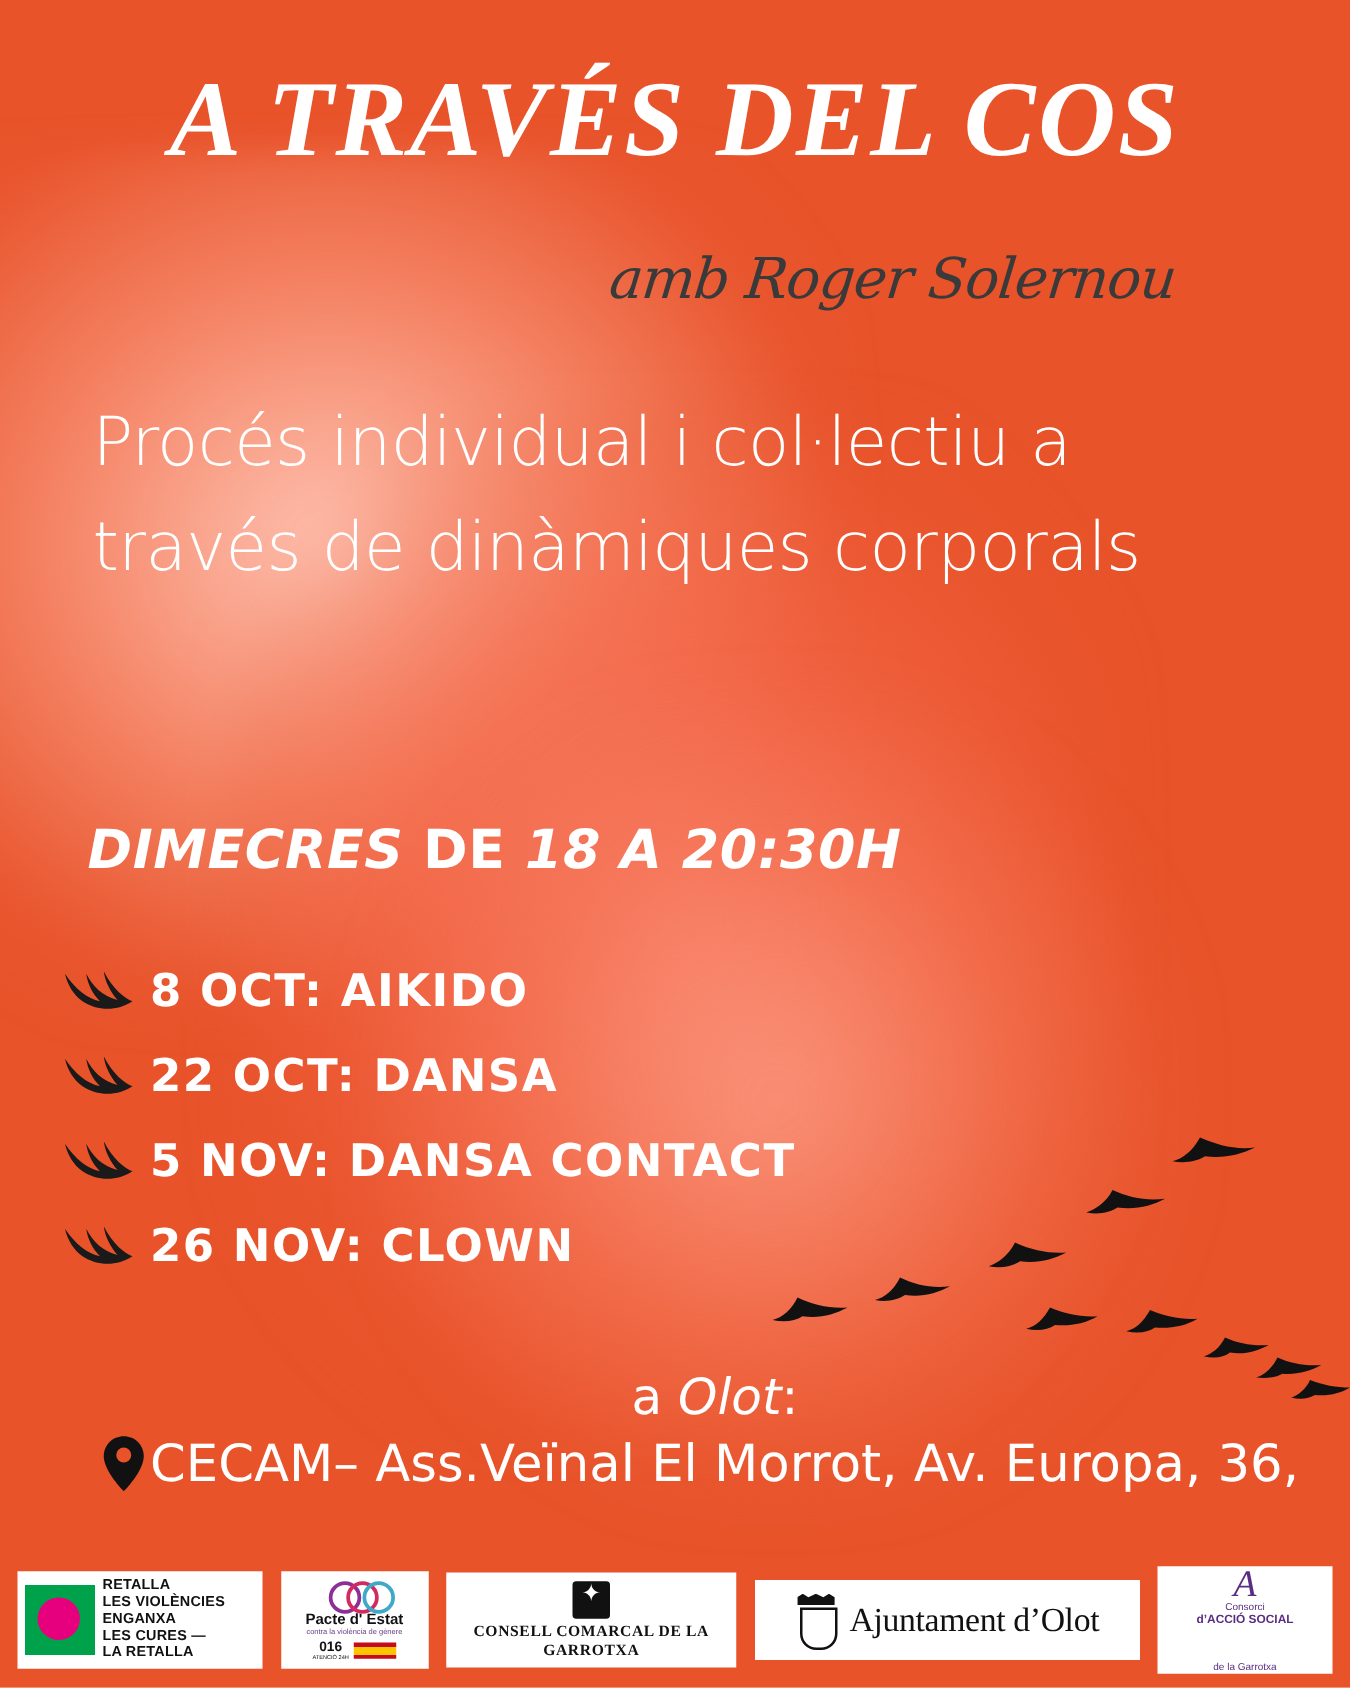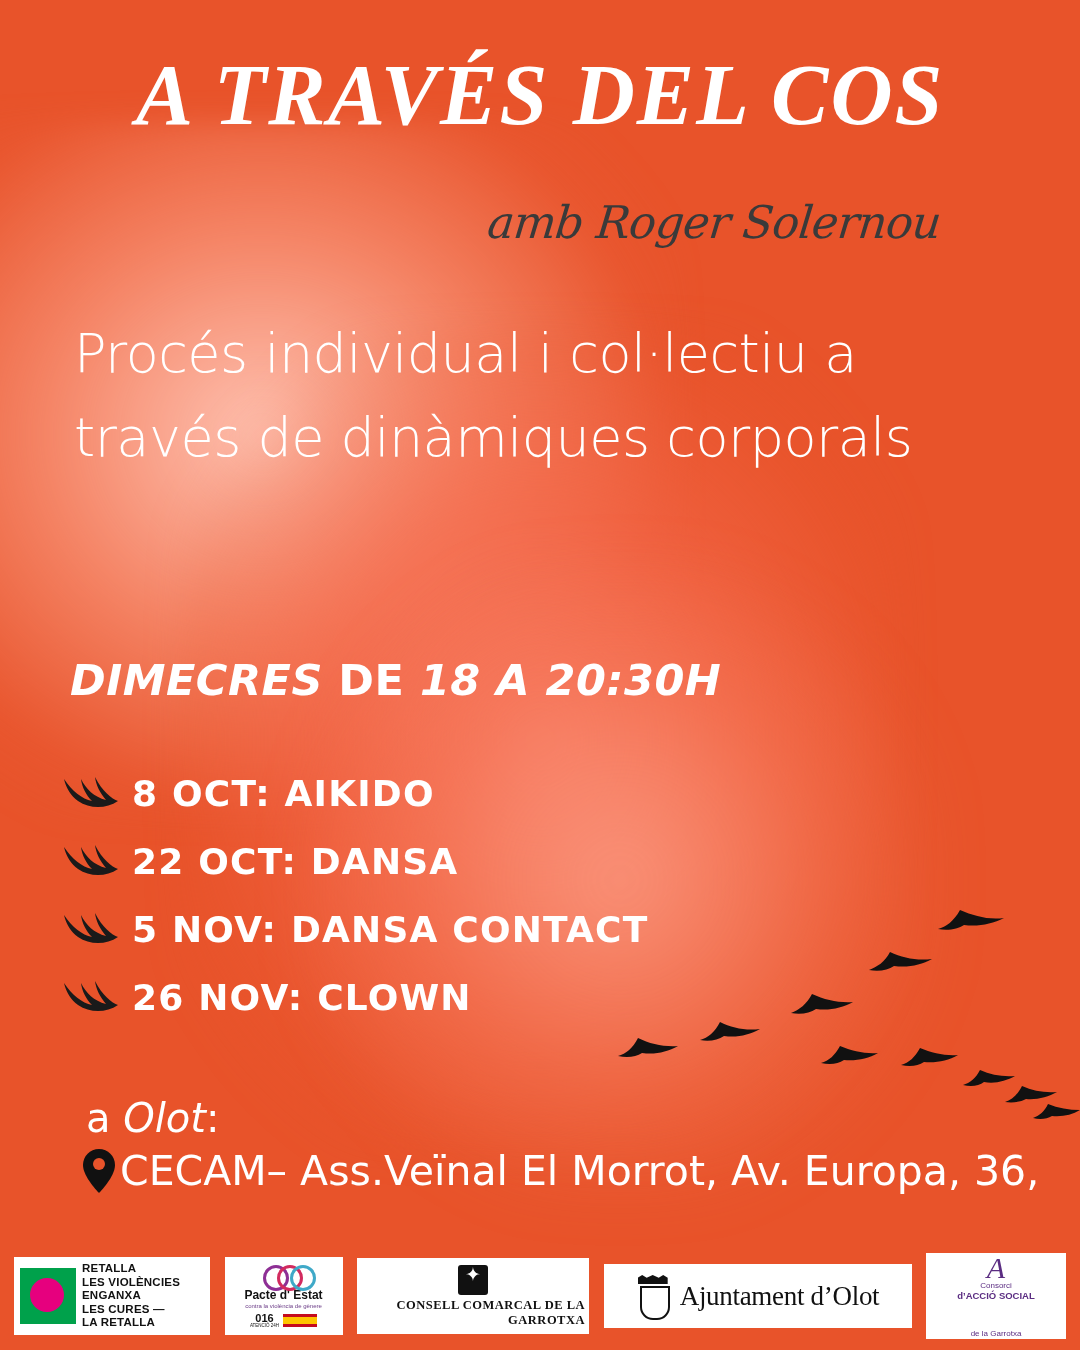--- a/index.html
+++ b/index.html
@@ -112,21 +112,21 @@
   }
   .schedule .ital {
     font-style: italic;
   }
   .schedule .reg {
     font-style: normal;
   }
 
   .sessions {
     position: absolute;
-    left: 60px;
+    left: 48px;
     top: 762px;
     width: 900px;
   }
   .session-row {
     display: flex;
     align-items: center;
     height: 62px;
     margin-bottom: 6px;
   }
   .bird-bullet {
@@ -144,20 +144,21 @@
     font-weight: bold;
     color: #ffffff;
     letter-spacing: 1.2px;
   }
 
   .place-wrap {
     position: absolute;
     left: 78px;
     top: 1095px;
     width: 980px;
+    text-align: center;
   }
   .place-city {
     font-family: "DejaVu Sans", sans-serif;
     font-size: 40px;
     color: #ffffff;
     margin-left: 8px;
   }
   .place-city em {
     font-style: italic;
   }
@@ -299,21 +300,21 @@
     display: block;
     line-height: 1;
   }
   .flag {
     width: 34px;
     height: 13px;
     background: linear-gradient(to bottom, #c60b1e 0 25%, #ffc400 25% 75%, #c60b1e 75% 100%);
   }
 
   .l3 {
-    text-align: right;
+    text-align: center;
     width: 100%;
   }
   .l3-mark {
     width: 30px;
     height: 30px;
     margin: 0 auto 3px auto;
     background: #111;
     border-radius: 3px;
     position: relative;
   }

